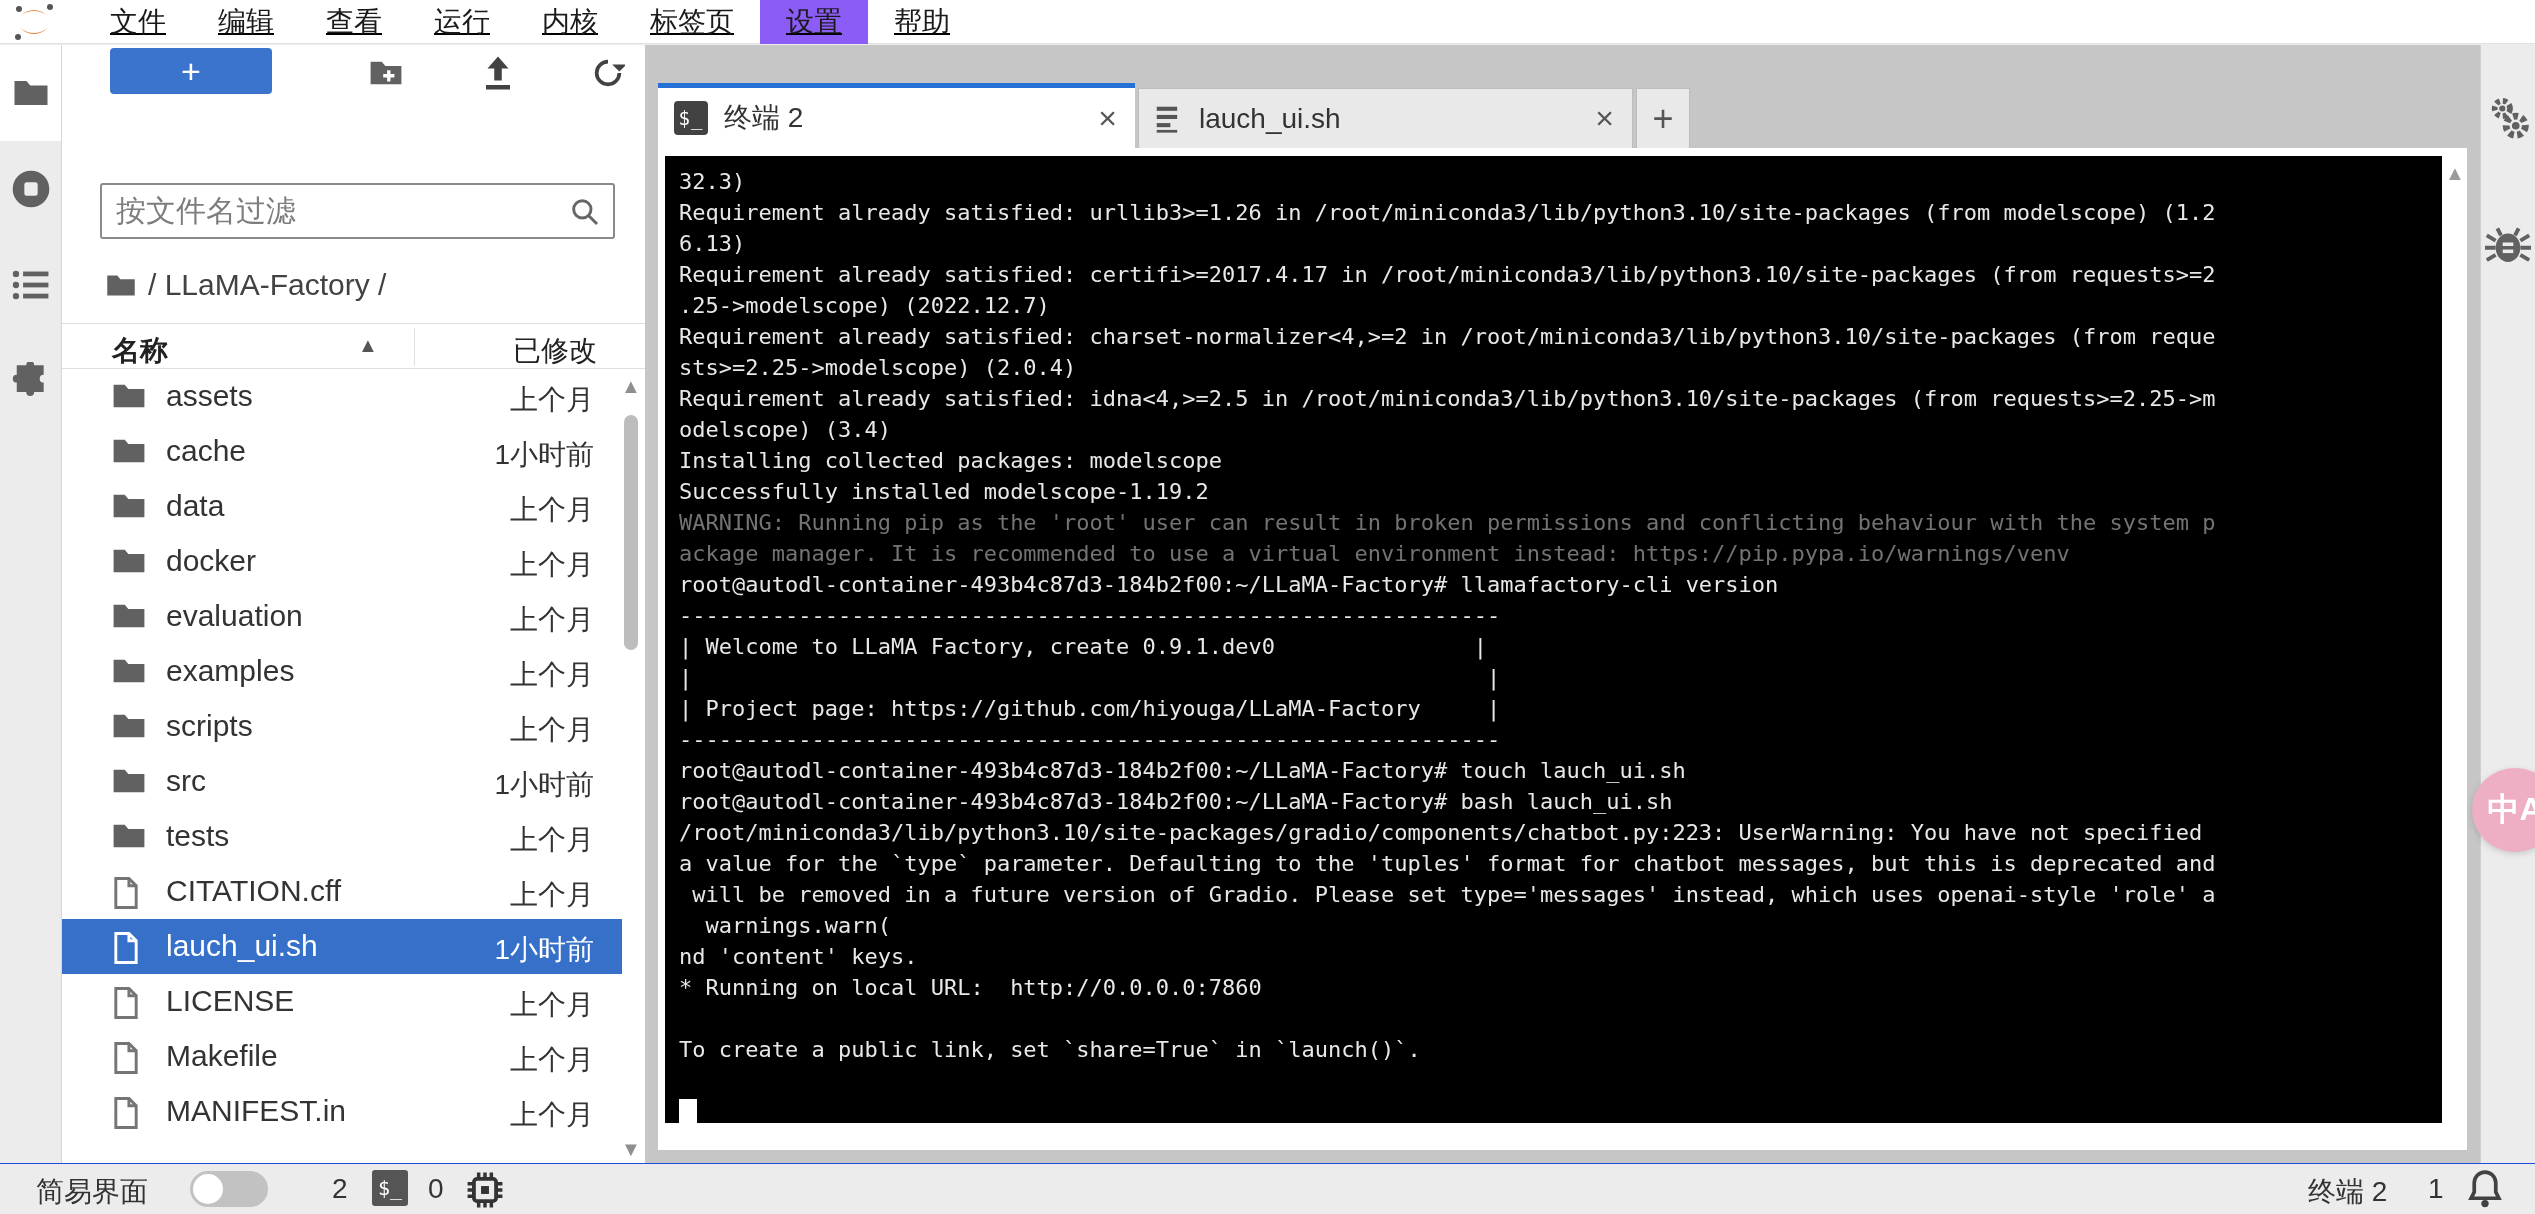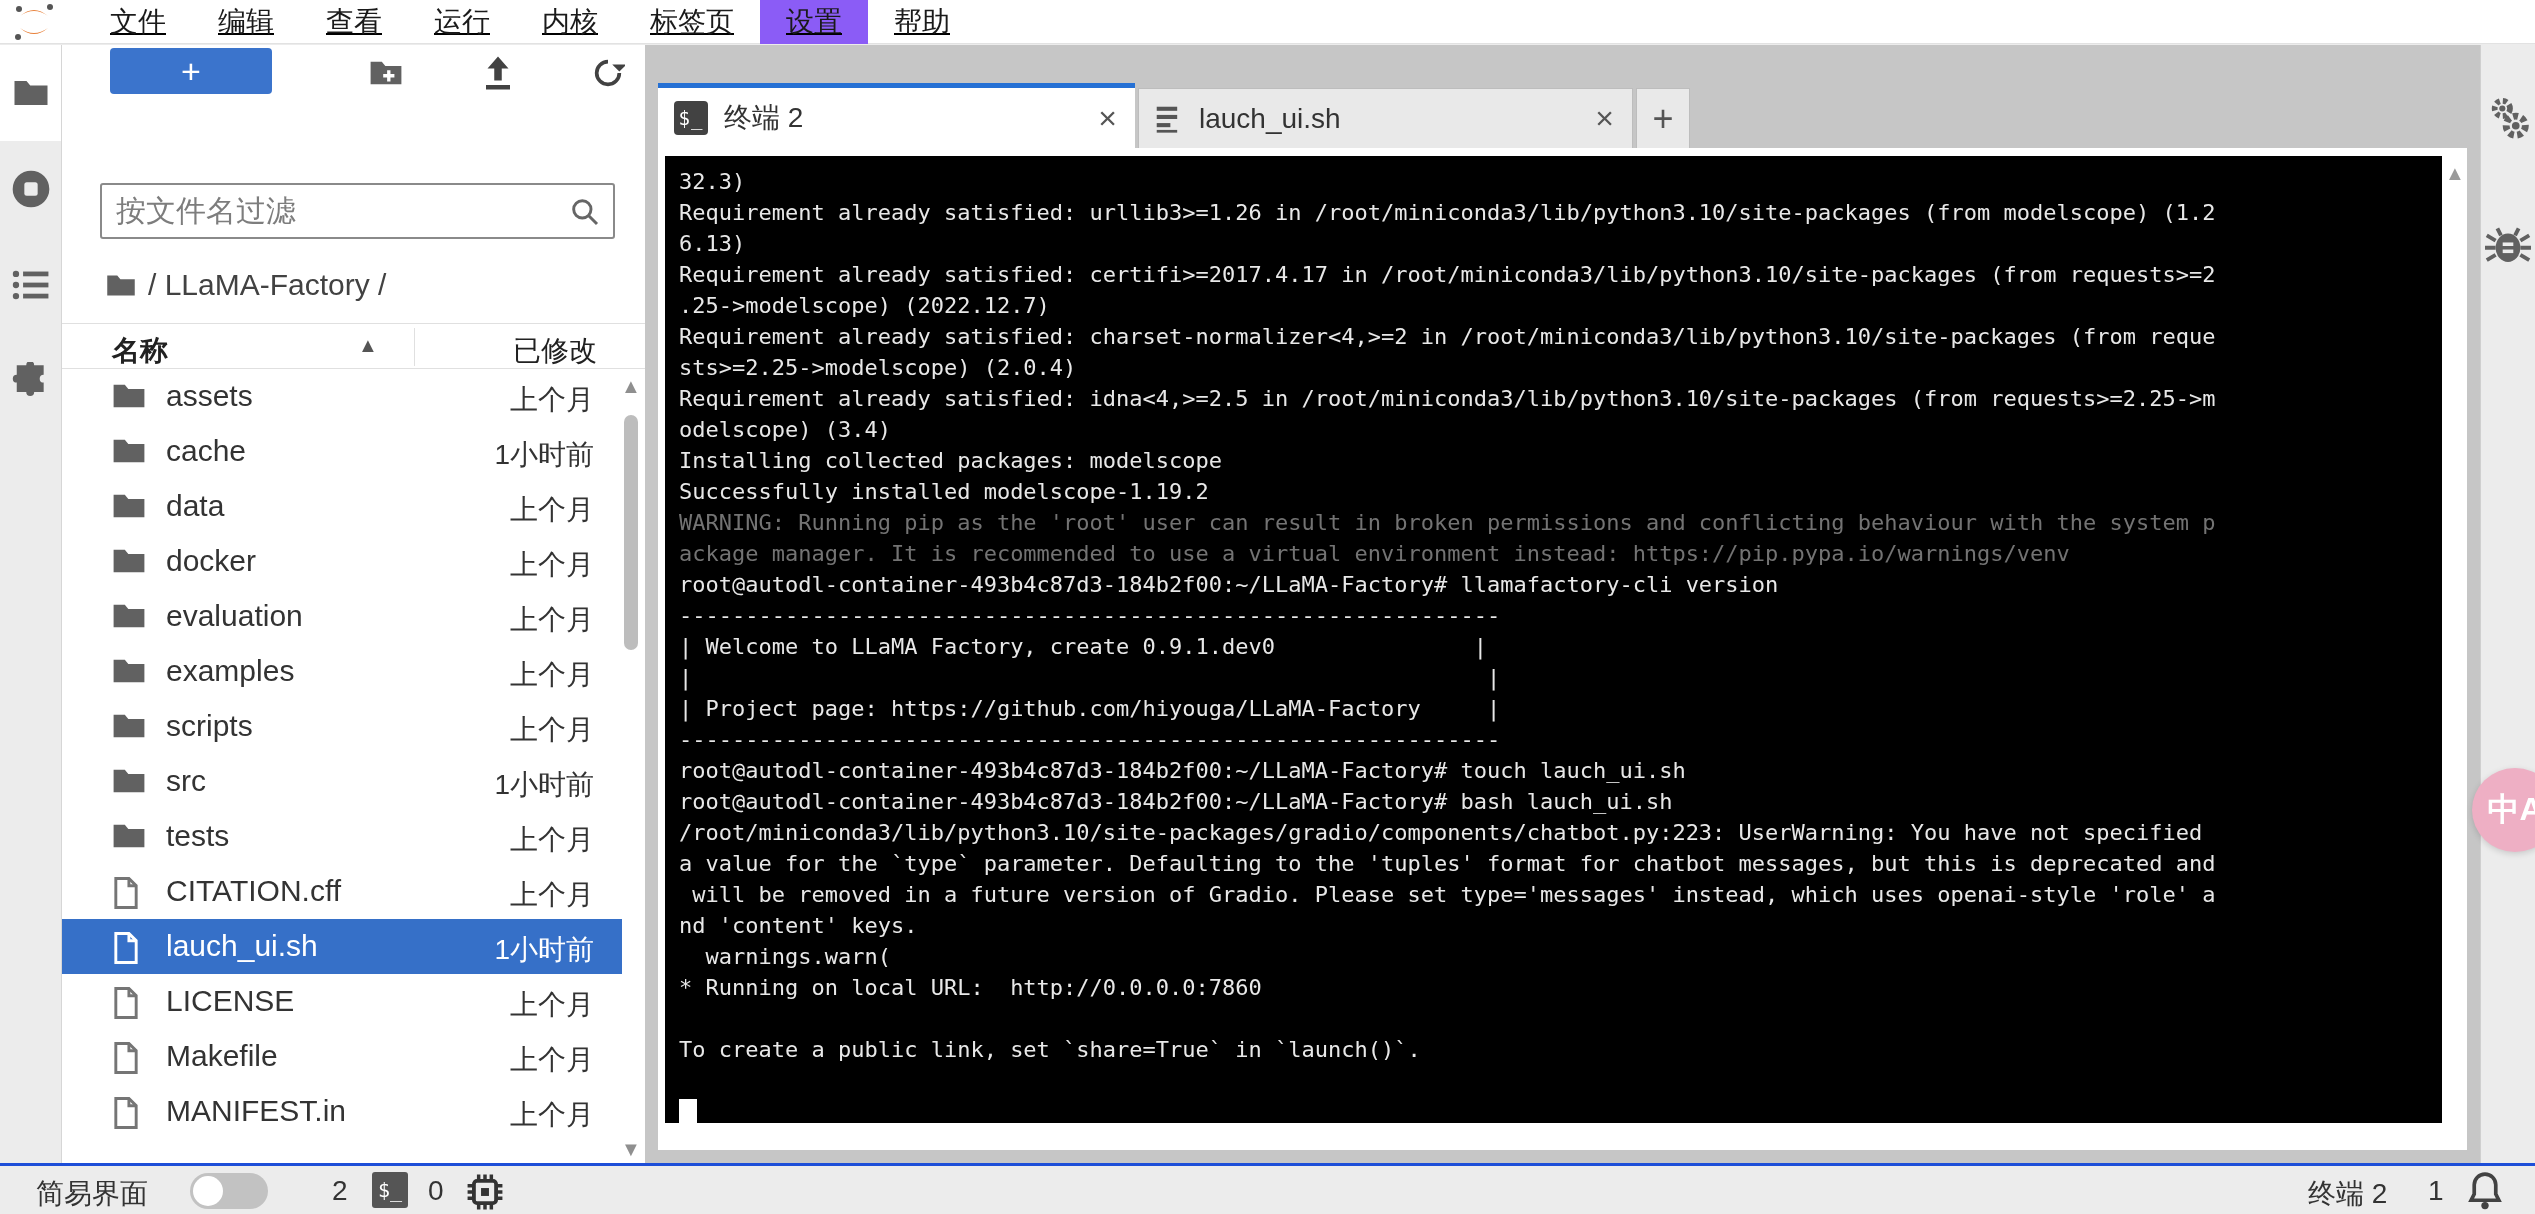--- a/index.html
+++ b/index.html
@@ -85,21 +85,21 @@
   #rightstrip { position:absolute; left:2480px; top:45px; width:55px; height:1118px; background:#ececec;
                 border-left:1px solid #cfcfcf; }
   #gears-btn { position:absolute; left:6px; top:50px; }
   #bug-btn { position:absolute; left:4px; top:180px; }
   #pink-badge { position:absolute; left:2472px; top:768px; width:86px; height:84px; border-radius:50%;
                 background:#eeafc4; color:#ffffff; font-size:32px; font-weight:bold; display:flex;
                 align-items:center; justify-content:center; z-index:9; box-shadow:0 2px 6px rgba(0,0,0,.15); }
 
   
   #statusbar { position:absolute; left:0; top:1163px; width:2535px; height:51px; background:#ececec;
-               border-top:3px solid #1d4ed8; font-size:28px; color:#333; }
+               border-top:1px solid #1d4ed8; font-size:28px; color:#333; }
   #sb-mode { position:absolute; left:36px; top:9px; }
   #sb-toggle { position:absolute; left:190px; top:7px; width:78px; height:36px; background:#c2c2c2;
                border-radius:18px; }
   #sb-toggle .knob { position:absolute; left:3px; top:3px; width:30px; height:30px; background:#ffffff;
                      border-radius:50%; }
   #sb-termcount { position:absolute; left:332px; top:9px; }
   #sb-termbadge { position:absolute; left:372px; top:6px; width:36px; height:36px; background:#555;
                   border-radius:3px; color:#fff; font-family:"DejaVu Sans Mono",monospace; font-size:20px;
                   display:flex; align-items:center; justify-content:center; }
   #sb-kernelcount { position:absolute; left:428px; top:9px; }
@@ -434,23 +434,23 @@
   <div class="tline">root@autodl-container-493b4c87d3-184b2f00:~/LLaMA-Factory# touch lauch_ui.sh</div>
 
   <div class="tline">root@autodl-container-493b4c87d3-184b2f00:~/LLaMA-Factory# bash lauch_ui.sh</div>
 
   <div class="tline">/root/miniconda3/lib/python3.10/site-packages/gradio/components/chatbot.py:223: UserWarning: You have not specified</div>
 
   <div class="tline">a value for the `type` parameter. Defaulting to the 'tuples' format for chatbot messages, but this is deprecated and</div>
 
   <div class="tline"> will be removed in a future version of Gradio. Please set type='messages' instead, which uses openai-style 'role' a</div>
 
+  <div class="tline">  warnings.warn(</div>
+
   <div class="tline">nd 'content' keys.</div>
-
-  <div class="tline">  warnings.warn(</div>
 
   <div class="tline">* Running on local URL:  http://0.0.0.0:7860</div>
 
   <div class="tline"> </div>
 
   <div class="tline">To create a public link, set `share=True` in `launch()`.</div>
 
   <div class="tline"> </div>
 <div class="tline"><span id="cursor"></span></div>
         </div>

